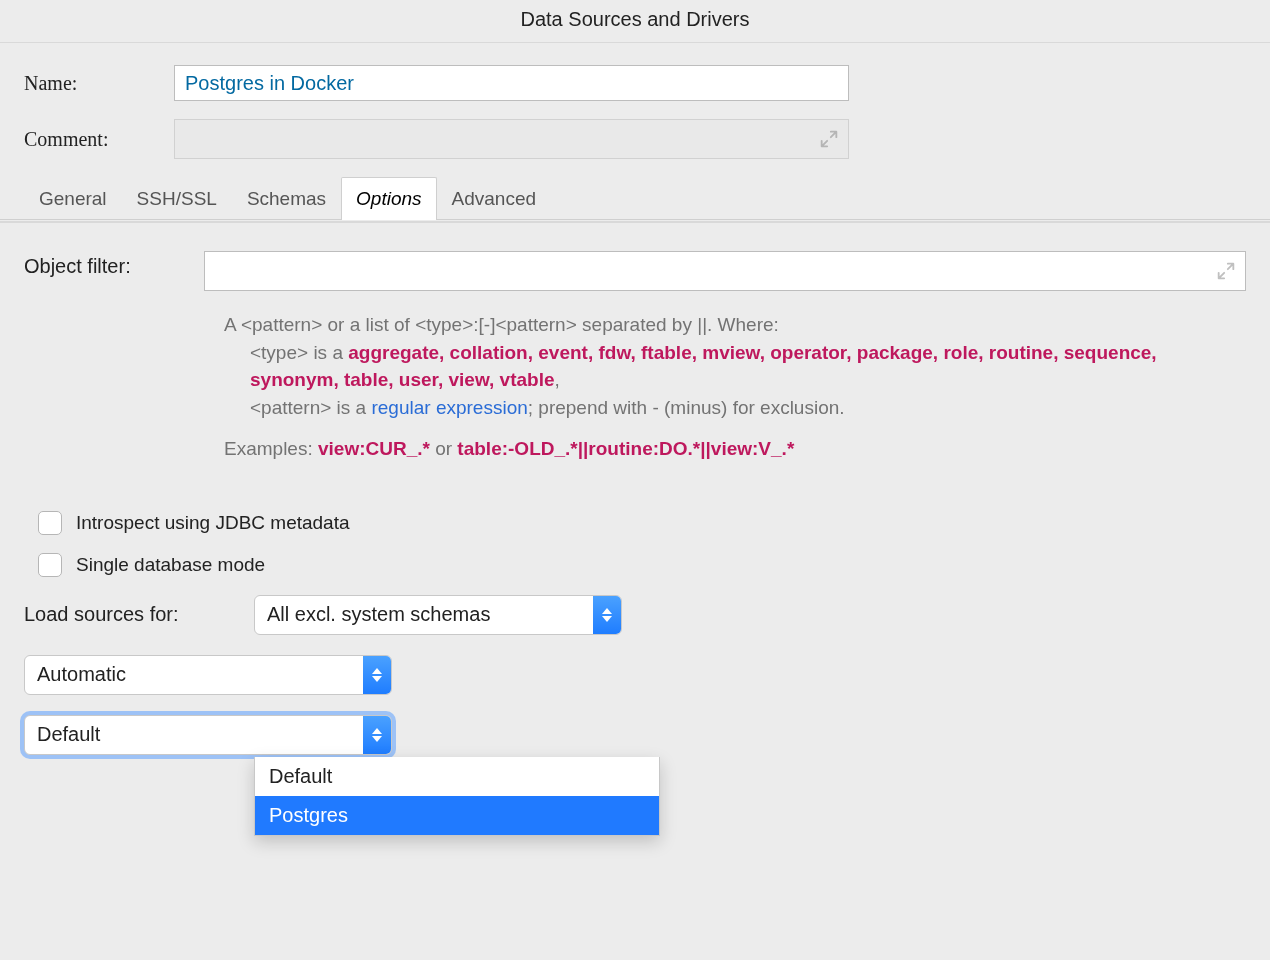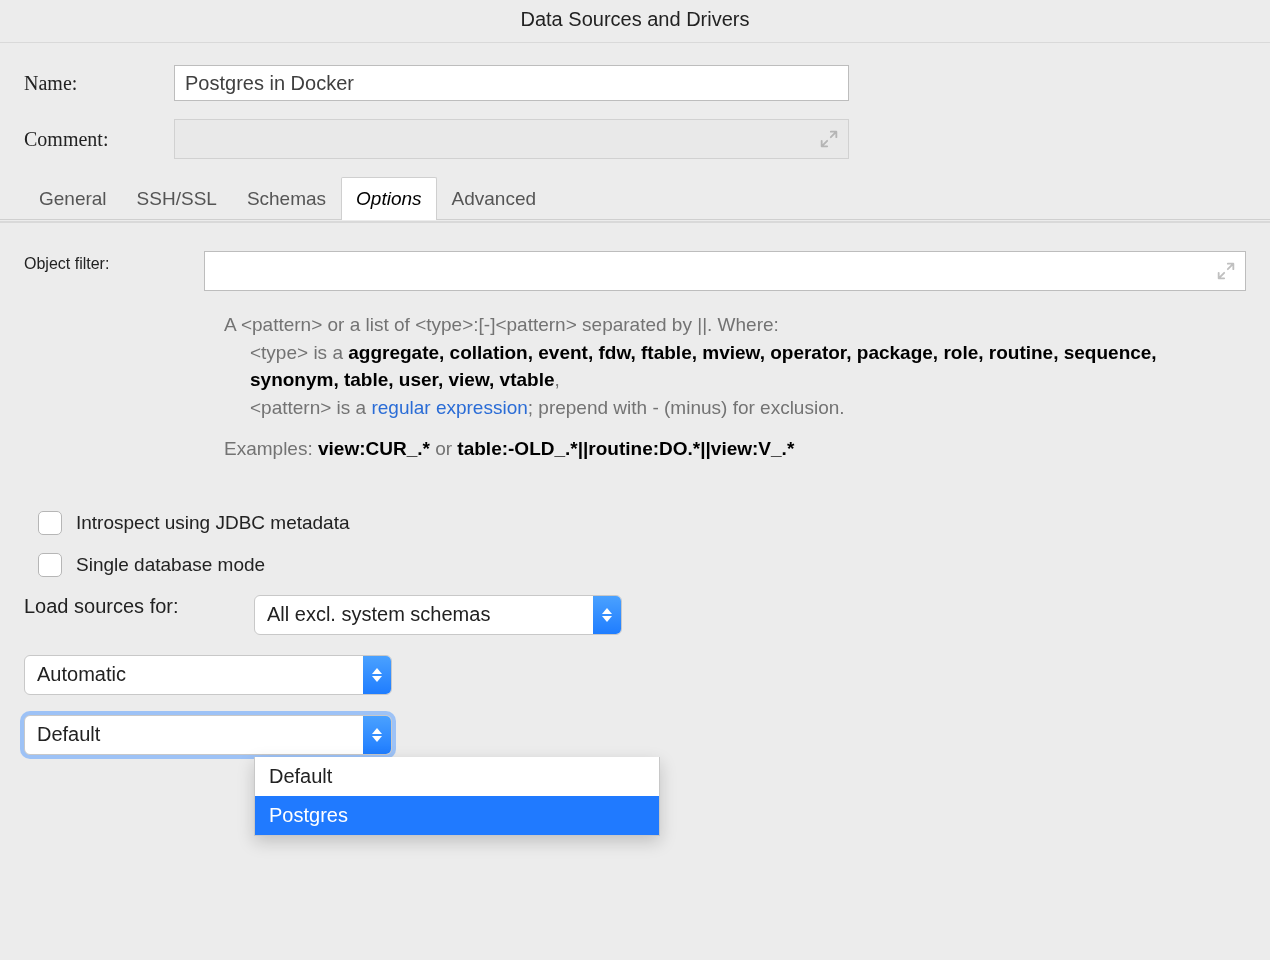--- a/index.html
+++ b/index.html
@@ -24,21 +24,21 @@
   .top-block { padding: 22px 24px 18px 24px; background:#ececec; }
   .row { display:flex; align-items:center; margin-bottom:18px; }
   .row label.key { width:150px; font-size:20px;font-family:Liberation Serif, serif; }
   .text-input {
     flex:1; max-width:675px;
     height:36px;
     border:1px solid #bdbdbd;
     background:#fff;
     padding:4px 10px;
     font-size:20px;
-    color:#404040;
+    color:#0369a1;
   }
   .comment-box {
     flex:1; max-width:675px;
     height:40px;
     border:1px solid #d1d1d1;
     background:#e9e9e9;
     position:relative;
   }
   .expand-icon {
     position:absolute; right:8px; top:8px;
@@ -66,55 +66,55 @@
     border-color:#cfcfcf;
     border-radius:2px 2px 0 0;
     font-style:italic;
   }
   .hr-sep { height:2px; background:#d9d9d9; margin-top:1px; }
   .panel {
     background:#ececec;
     padding:28px 24px 20px 24px;
   }
   .row2 { display:flex; align-items:flex-start; margin-bottom:8px; }
-  .row2 label.key2 { width:180px; font-size:16px; padding-top:4px; }
+  .row2 label.key2 { width:180px; font-size:20px; padding-top:4px; }
   .of-input {
     flex:1;
     height:40px;
     border:1px solid #bdbdbd;
     background:#fff;
     position:relative;
   }
   .of-expand {
     position:absolute; right:8px; top:8px;
     width:22px; height:22px;
     color:#c0c0c0;
   }
   .help {
     margin-left:180px;
     color:#737373;
     font-size:19px;
     line-height:1.45;
     padding: 12px 40px 4px 20px;
   }
   .help .indent { padding-left:26px; display:block; }
-  .help b { color:#000000; font-weight:700; }
+  .help b { color:#be185d; font-weight:700; }
   .help a { color:#2a6cd6; text-decoration:none; }
   .help .ex { margin-top:14px; display:block; }
   .checks { margin-top:44px; margin-left:14px; }
   .check-row { display:flex; align-items:center; margin-bottom:18px; }
   .checkbox {
     width:24px; height:24px;
     border:1px solid #b6b6b6;
     border-radius:5px;
     background:#fff;
     margin-right:14px;
   }
   .selects { margin-top:12px; }
-  .sel-row { display:flex; align-items:flex-start; margin-bottom:20px; position:relative;}
+  .sel-row { display:flex; align-items:center; margin-bottom:20px; position:relative;}
   .sel-row label.key3 { width:230px; font-size:20px; }
   .mac-select {
     width:368px; height:40px;
     border:1px solid #c8c8c8;
     border-radius:6px;
     background:#fff;
     display:flex; align-items:center;
     position:relative;
     font-size:20px;
   }

